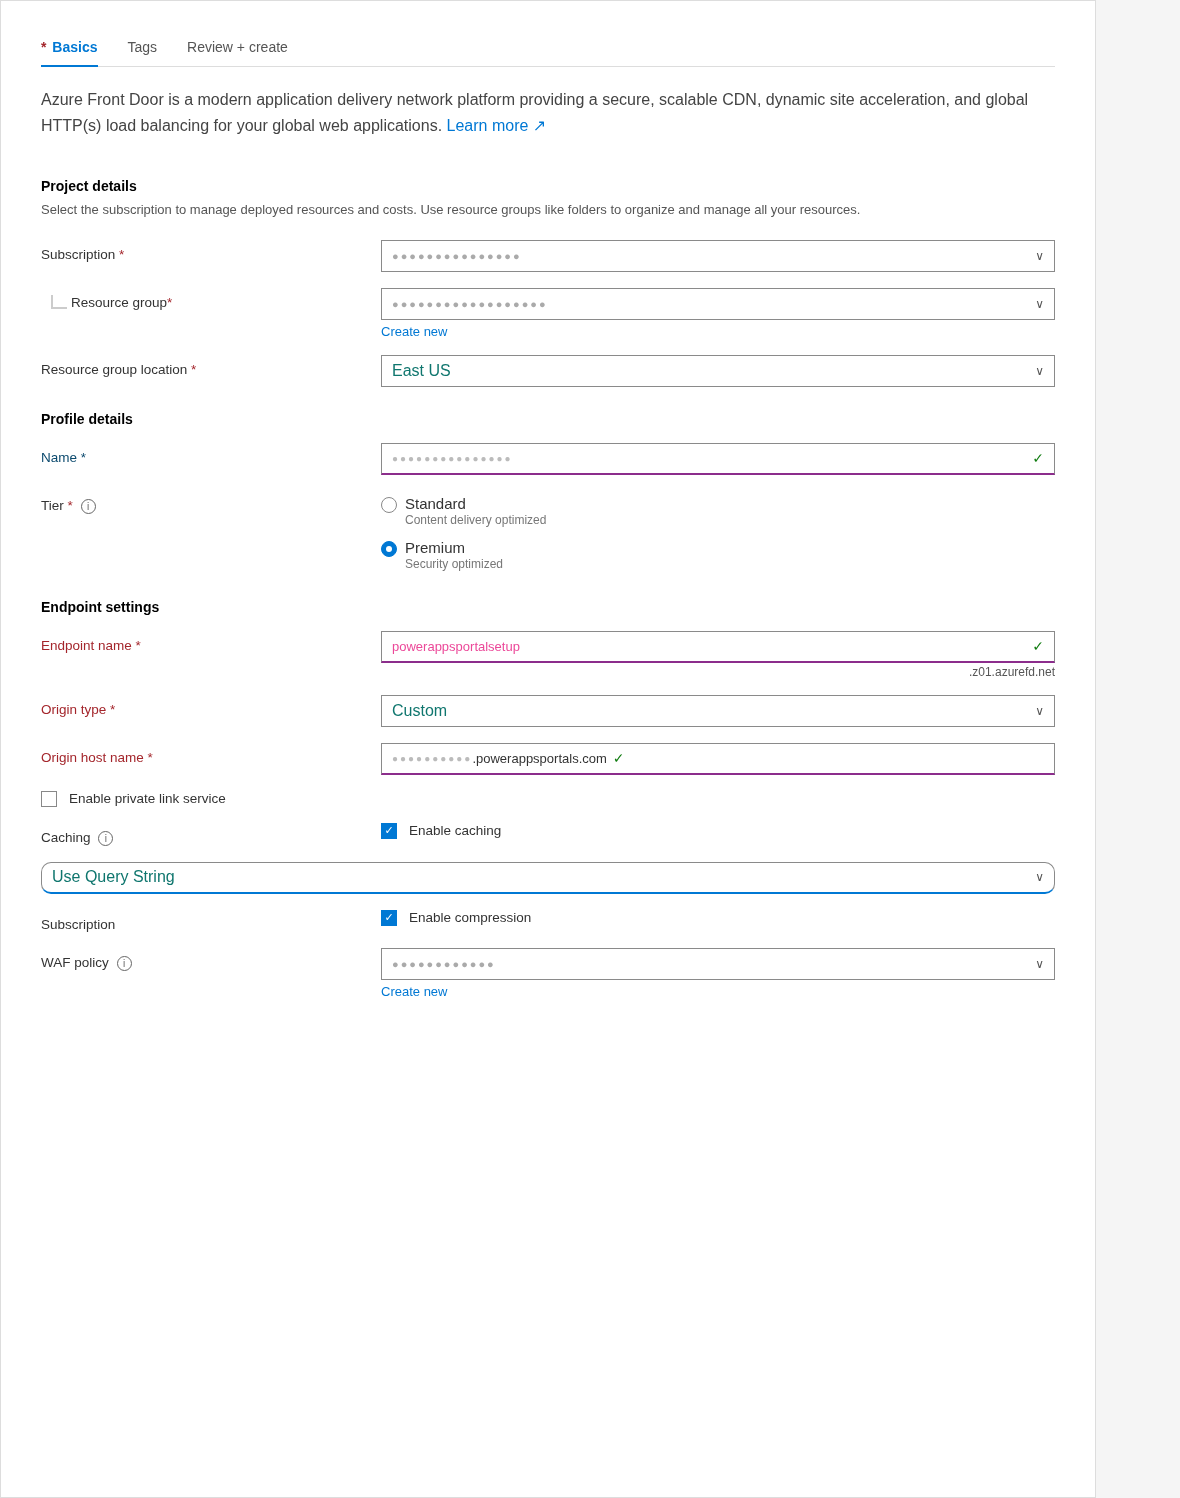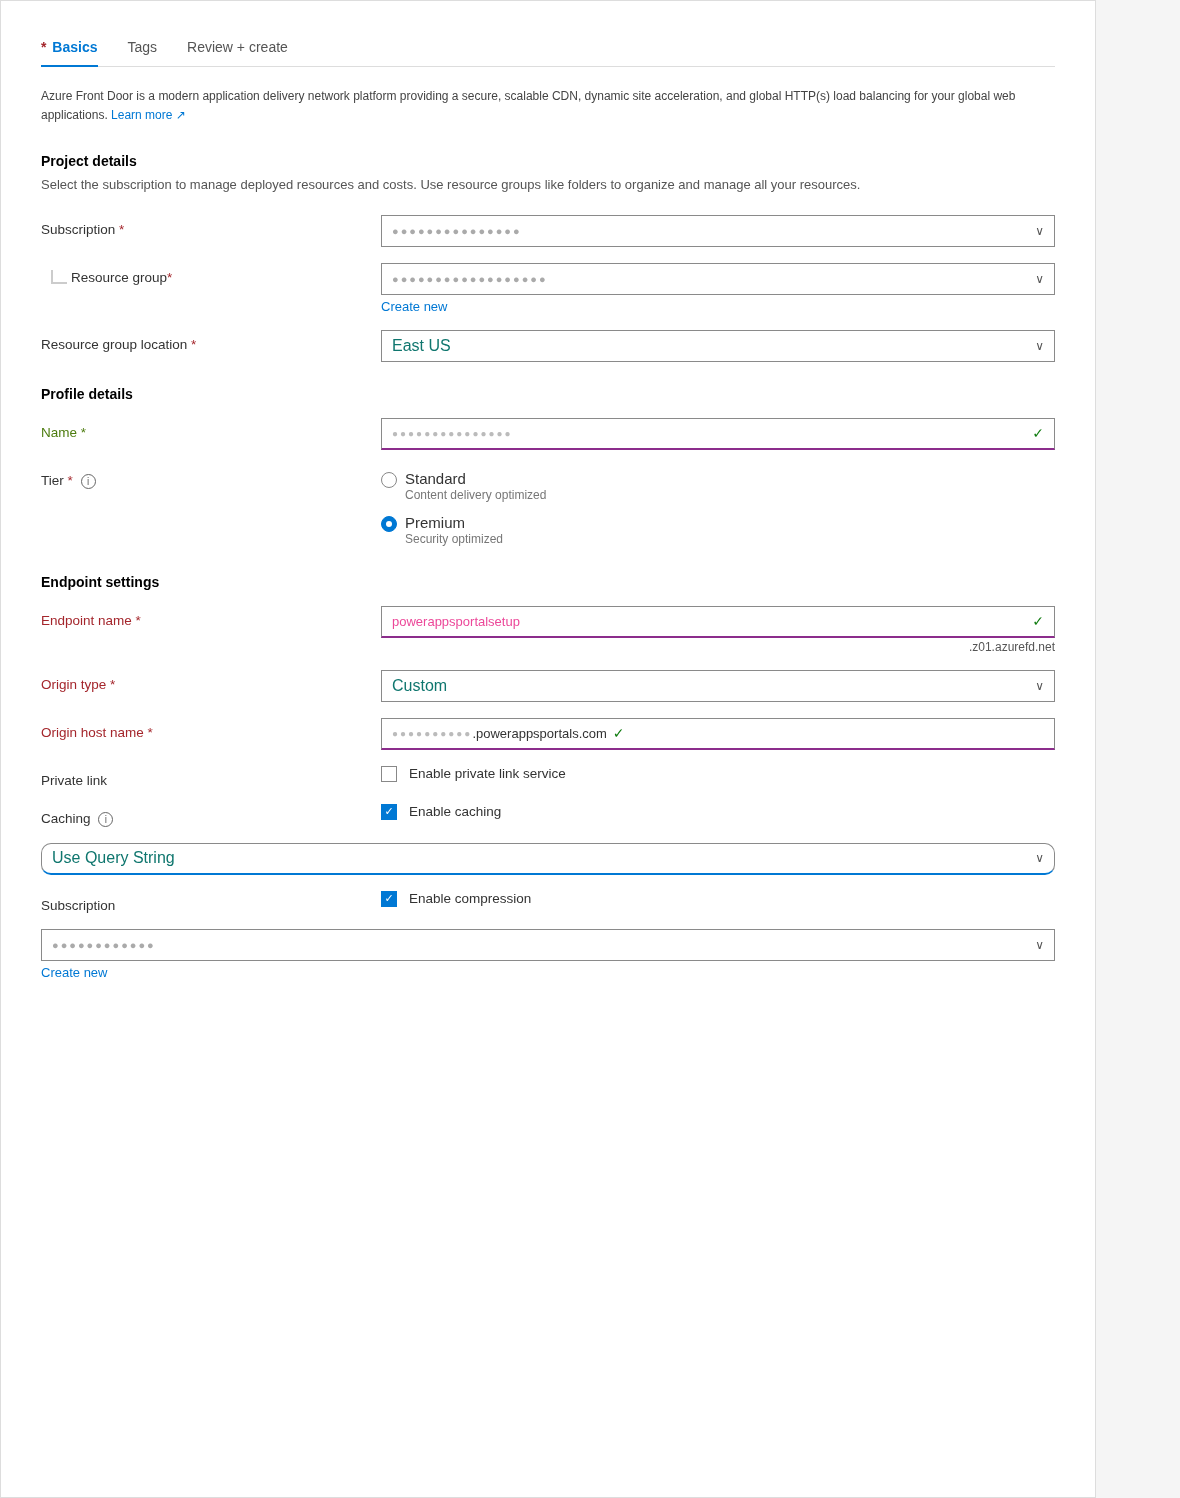--- a/index.html
+++ b/index.html
@@ -36,23 +36,23 @@
       color: #0078d4;
       border-bottom: 2px solid #0078d4;
       font-weight: 600;
     }
     .tab .required-star {
       color: #a4262c;
       margin-right: 2px;
     }
     
     .description {
-      font-size: 12px;
+      font-size: 16px;
       color: #444;
-      margin-bottom: 28px;
+      margin-bottom: 40px;
       line-height: 1.6;
     }
     .description a {
       color: #0078d4;
       text-decoration: none;
     }
     
     .section-header {
       font-weight: 700;
       font-size: 14px;
@@ -358,21 +358,21 @@
     </div>
   </div>
 
   <div class="section-divider">
     <div class="section-header">Profile details</div>
 
     <div style="margin-top:16px;">
 
       <div class="form-row">
         <div class="form-label">
-          <span style="color:#4d7c0f;">Name *</span>
+          <span style="color:#0c4a6e;">Name *</span>
         </div>
         <div class="form-control-wrap">
           <div class="text-input">
             <span class="text-input-val blurred">●●●●●●●●●●●●●●●</span>
             <span class="checkmark-icon">✓</span>
           </div>
         </div>
       </div>
 
       <div class="form-row">
@@ -440,23 +440,20 @@
         <div class="form-control-wrap">
           <div class="origin-host-wrap">
             <span class="origin-host-blurred">●●●●●●●●●●</span>
             <span class="origin-host-suffix">.powerappsportals.com</span>
             <span class="checkmark-icon">✓</span>
           </div>
         </div>
       </div>
 
       <div class="form-row">
-        <div class="form-label">
-          <span>Private link</span>
-        </div>
         <div class="form-control-wrap">
           <div class="checkbox-row">
             <div class="checkbox-box"></div>
             <span class="checkbox-label">Enable private link service</span>
           </div>
         </div>
       </div>
 
       <div class="form-row">
         <div class="form-label">
@@ -490,20 +487,24 @@
           <div class="checkbox-row">
             <div class="checkbox-box checked">
               <span class="checkbox-check">✓</span>
             </div>
             <span class="checkbox-label">Enable compression</span>
           </div>
         </div>
       </div>
 
       <div class="form-row waf-row">
+        <div class="form-label">
+          <span>WAF policy</span>
+          <span class="info-icon">i</span>
+        </div>
         <div class="form-control-wrap">
           <div class="dropdown">
             <span class="dropdown-text blurred">●●●●●●●●●●●●</span>
             <span class="dropdown-arrow">∨</span>
           </div>
           <a class="create-new-link">
             <span>Create new</span>
           </a>
         </div>
       </div>

